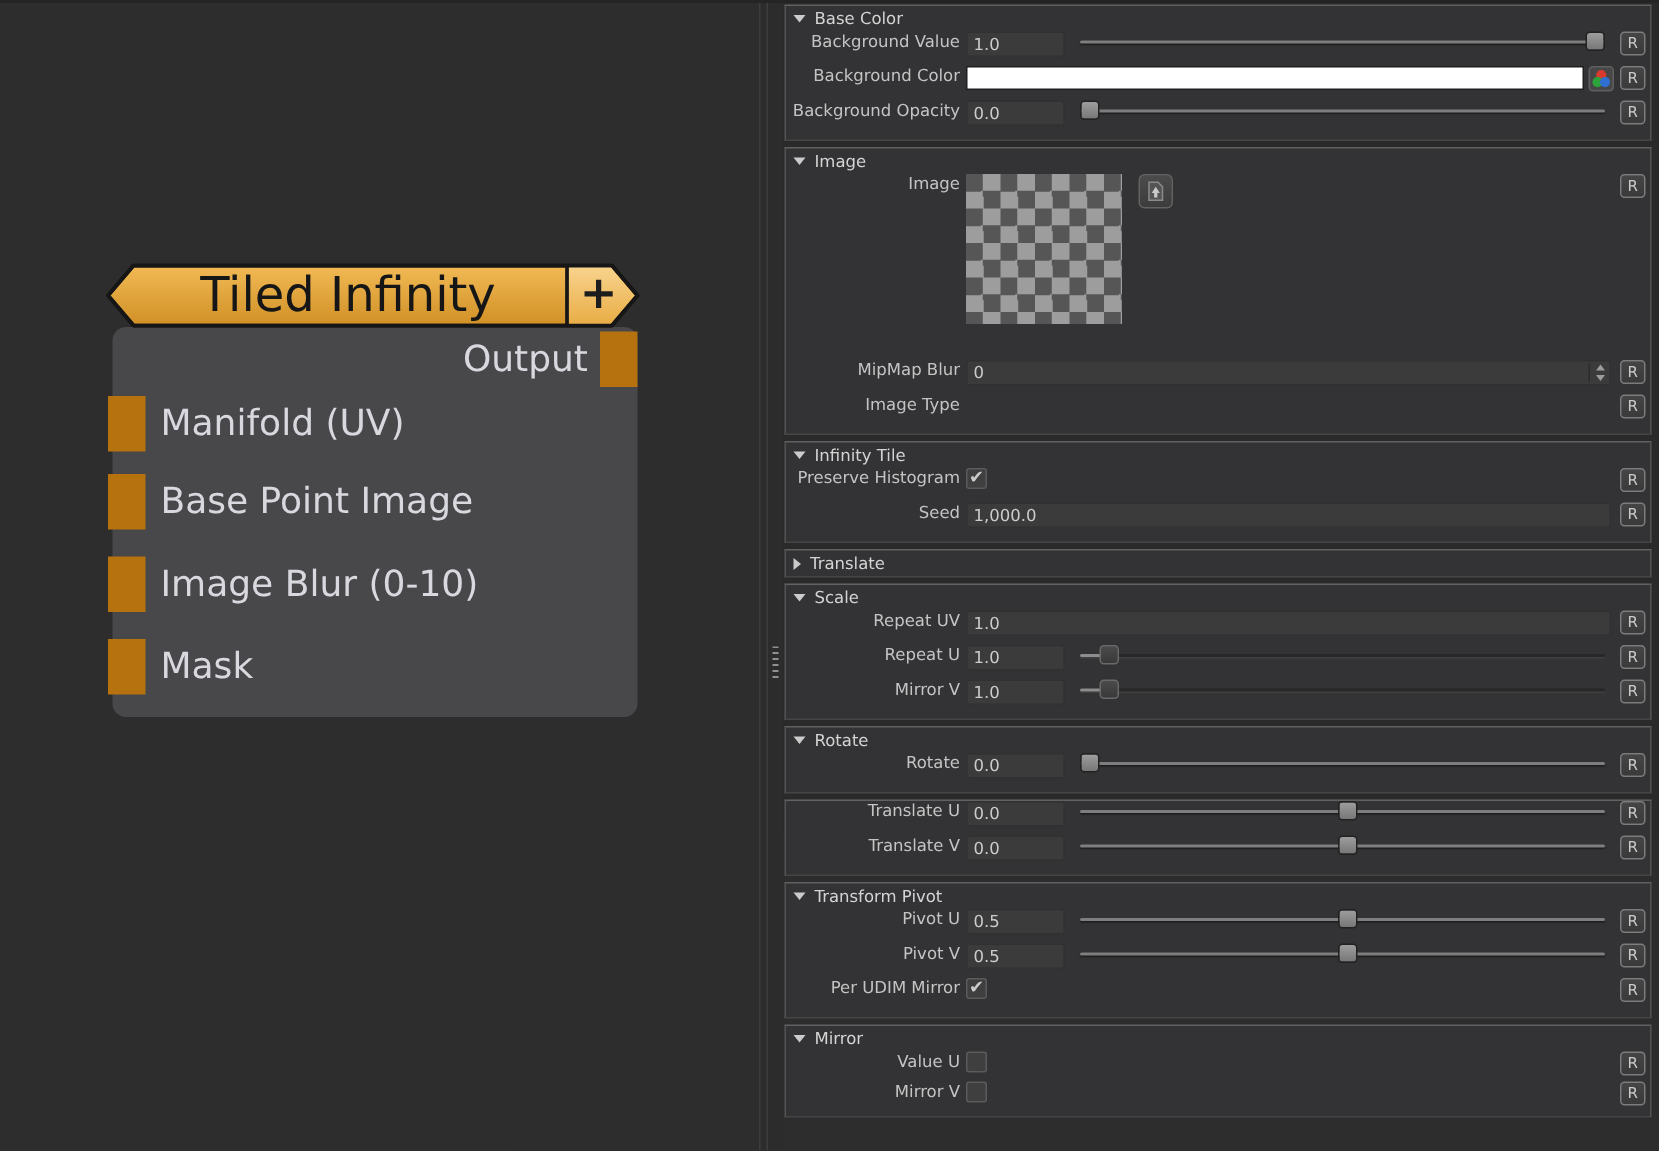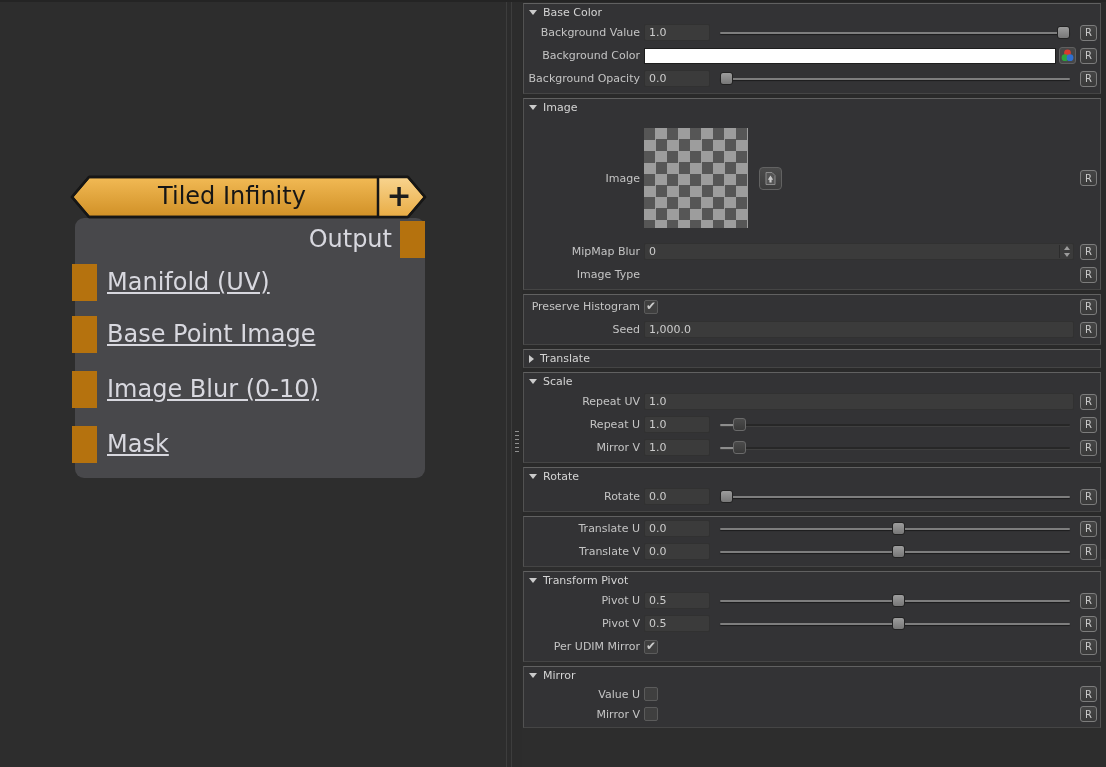--- a/index.html
+++ b/index.html
@@ -12,39 +12,39 @@
   #app { position:relative; width:1106px; height:767px; }
   #app::before { content:""; position:absolute; left:0; top:0; right:0; height:2px; background:#242424; z-index:9; }
 
   
   .canvas { position:absolute; left:0; top:0; width:506px; height:767px; background:#2d2d2d; }
   .node { position:absolute; left:70px; top:175px; width:357px; }
   .node-header { position:relative; width:357px; height:44px; z-index:2; }
   .node-header svg { position:absolute; left:0; top:0; }
   .node-title {
     position:absolute; left:16px; top:0; width:292px; height:44px;
-    line-height:43px; text-align:center; font-size:24px; color:#161616;
+    line-height:43px; text-align:center; font-size:32px; color:#161616;
   }
   .node-add {
     position:absolute; left:308px; top:0; width:42px; height:44px;
     line-height:41px; text-align:center; font-size:30px; font-weight:bold; color:#1d1d1d;
     cursor:pointer;
   }
   .node-body {
     position:relative; margin-left:5px; margin-top:-1px;
     width:350px; height:260px; background:#48484b; border-radius:9px;
   }
   .port { width:25px; height:37px; background:#b5720e; }
   .output-row { position:absolute; top:3px; right:0; height:37px; }
   .out-port { position:absolute; right:0; top:0; }
   .port-label { font-size:24px; color:#d8d8df; white-space:nowrap; }
   .out-label { position:absolute; right:33px; top:0; line-height:37px; }
   .input-row { position:absolute; left:-3px; height:37px; }
   .input-row .port { position:absolute; left:0; top:0; }
-  .input-row .port-label { position:absolute; left:35px; top:0; line-height:37px;text-decoration:underline; }
+  .input-row .port-label { position:absolute; left:35px; top:0; line-height:37px; }
 
   
   .splitter {
     position:absolute; left:506px; top:0; width:16px; height:767px;
     background:#2c2c2c; border-left:1px solid #3d3d3d; cursor:col-resize;
   }
   .splitter::before { content:""; position:absolute; left:4px; top:0; bottom:0; width:1px; background:#3d3d3d; }
   .grip {
     position:absolute; left:8px; top:431px; width:4px; height:23px;
     background:repeating-linear-gradient(to bottom, #909090 0 1px, transparent 1px 4px);
@@ -59,21 +59,21 @@
     margin:0 5px 4px 1px; background:#333335;
     border:1px solid #525252; border-top-color:#616161; border-bottom-color:#454545;
     padding-bottom:3px;
   }
   .section.collapsed { padding-bottom:0; }
   .sec-header { height:17px; display:flex; align-items:center; padding-left:5px; gap:6px; cursor:pointer; }
   .tri-down { width:0; height:0; border-left:4px solid transparent; border-right:4px solid transparent; border-top:5px solid #cbcbcb; }
   .tri-right { width:0; height:0; border-top:4px solid transparent; border-bottom:4px solid transparent; border-left:5px solid #cbcbcb; }
   .sec-title { font-size:11px; color:#d4d4d4; }
 
-  .row { display:flex; align-items:center; height:23px; padding-right:3px; }
+  .row { display:flex; align-items:flex-start; height:23px; padding-right:3px; }
   .row.image-row { height:124px; }
   .row.short { height:20px; }
   .row-label { width:120px; flex:none; text-align:right; padding-right:4px; color:#c4c4c4; white-space:nowrap; overflow:hidden; }
 
   .field {
     height:17px; background:#3b3b3b; border:1px solid #313131; border-radius:2px;
     color:#cccccc; line-height:15px; padding:0 4px; white-space:nowrap; overflow:hidden;
   }
   .small-field { width:66px; flex:none; }
   .wide { flex:1; margin-right:6px; position:relative; }
@@ -246,20 +246,24 @@
               <div class="sp-down"></div>
             </div></div>
           <button class="reset-btn">R</button>
         </div>
         <div class="row">
           <span class="row-label">Image Type</span>
           <button class="reset-btn">R</button>
         </div>
       </div>
       <div class="section">
+        <div class="sec-header">
+          <span class="tri-down"></span>
+          <span class="sec-title">Infinity Tile</span>
+        </div>
         <div class="row">
           <span class="row-label">Preserve Histogram</span>
           <div class="checkbox checked"><span>✔</span></div>
           <button class="reset-btn">R</button>
         </div>
         <div class="row">
           <span class="row-label">Seed</span>
           <div class="field wide"><span>1,000.0</span></div>
           <button class="reset-btn">R</button>
         </div>

